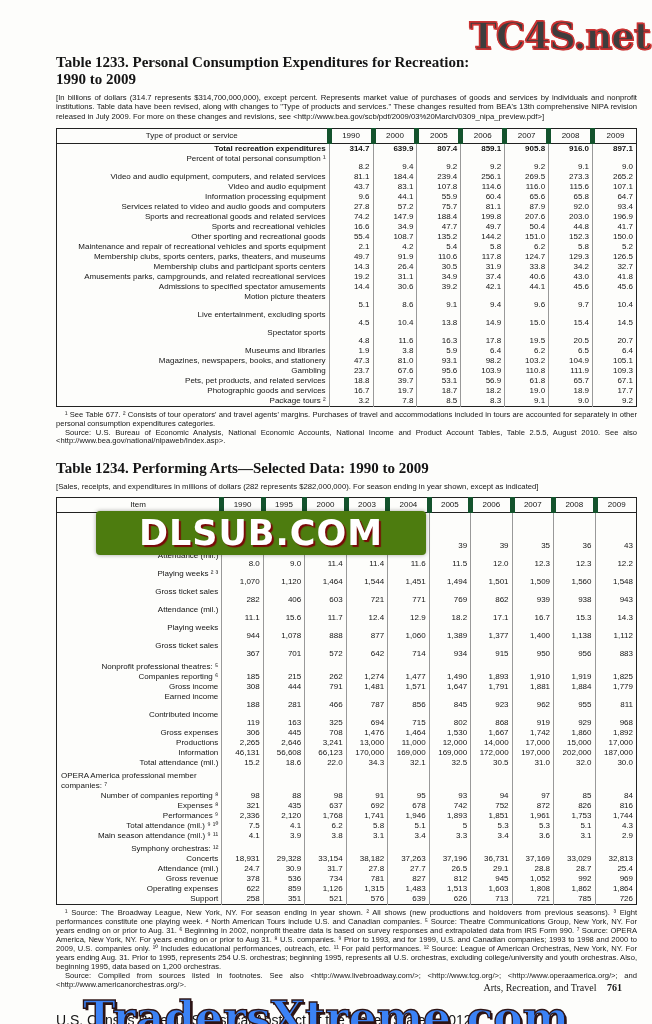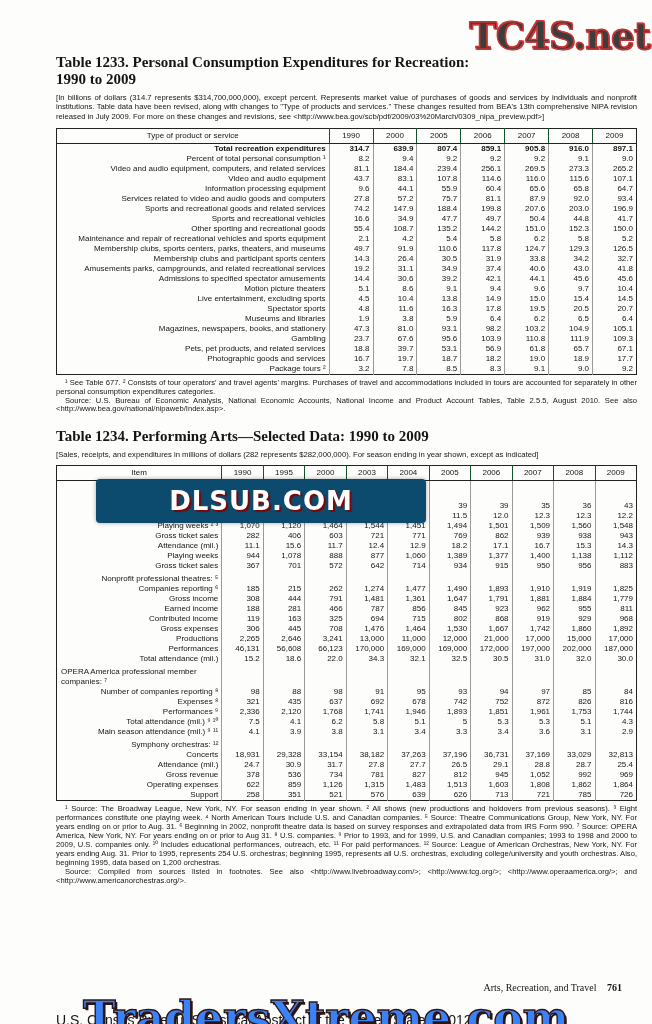--- a/index.html
+++ b/index.html
@@ -18,39 +18,39 @@
 
   
   .tbl-note { font-size:7.7px; line-height:1.26; margin-bottom:6px; text-align:justify; }
 
   
   table.data {
     width:100%; border-collapse:collapse; table-layout:fixed;
     border:1px solid #222; font-size:8px; line-height:1.25;
   }
   .data th {
-    border-bottom:1px solid #222; border-left:1px solid #14532d;
+    border-bottom:1px solid #222; border-left:5px solid #14532d;
     font-weight:normal; text-align:center; padding:2px 0; font-size:8px;
   }
   .data th:first-child { border-left:none; }
   .t1233 th:first-child { width:47%; }
   .t1234 th:first-child { width:28.5%; }
   .data td {
     border-left:1px solid #999; vertical-align:bottom; padding:0 3px 0 0;
   }
   .data td:first-child { border-left:none; }
   .data td.num { text-align:right; white-space:nowrap; }
   tr.bold { font-weight:bold; }
   tr.gap td { padding-top:3px; }
 
   .label-cell { padding-left:2px !important; }
   .leader { display:flex; align-items:flex-end;flex-direction:column; }
   .indent-0 .leader { padding-left:2px; }
   .indent-1 .leader { padding-left:10px; }
-  .indent-2 .leader { padding-left:18px; }
+  .indent-2 .leader { padding-left:18px;gap:8px; }
   .lbl { flex:0 1 auto; }
   .dots { flex:1 1 0; min-width:0; overflow:hidden; white-space:nowrap; color:#333; }
   .dots::before {
     content:". . . . . . . . . . . . . . . . . . . . . . . . . . . . . . . . . . . . . . . . . . . . . . . . . . . . . . . . . . . . . . . . . . . . . . . . . . . . . . . . . . . . . . . . . . . . . . . .";
     letter-spacing:0.5px;
   }
 
   
   .fn-block { margin:4px 0 2px 0; }
   .fn-p { font-size:7.6px; line-height:1.18; text-indent:9px; text-align:justify; }
@@ -67,23 +67,23 @@
   .wm-top {
     position:absolute; top:-6px; right:2px; z-index:9;
     font-family:"DejaVu Serif", serif; font-weight:bold; font-size:37px;
     color:#3d3d3d; letter-spacing:-1px;
     -webkit-text-stroke:1.3px #c33;
     text-shadow:1px 1px 0 #c33, -1px -1px 0 #c33;
   }
   .t1234-wrap { position:relative; }
   .wm-mid {
     position:absolute; top:14px; left:40px; width:330px; height:44px; z-index:9;
-    background:#0c4a6e; border-radius:4px;
+    background:#4d7c0f; border-radius:4px;
     display:flex; align-items:center; justify-content:center;
-    font-family:"DejaVu Sans", sans-serif; font-weight:bold; font-size:26px;
+    font-family:"DejaVu Sans", sans-serif; font-weight:bold; font-size:35px;
     color:#fff; letter-spacing:1px;
     text-shadow:2px 2px 1px #7a0808;
     box-shadow:0 0 4px rgba(0,0,0,0.35);
   }
   .wm-bottom {
     position:absolute; left:50%; top:972px; transform:translateX(-50%); z-index:10;
     font-family:"DejaVu Serif", serif; font-weight:bold; font-size:44px; white-space:nowrap;
     color:#3b82f6;
     -webkit-text-stroke:1.4px #2e1515;
     text-shadow:2px 2px 0 #2e1515;
@@ -693,21 +693,21 @@
             <td class="label-cell indent-1">
               <div class="leader">
                 <span class="lbl">Gross income</span>
                 <span class="dots"></span>
               </div>
             </td>
             <td class="num">308</td>
             <td class="num">444</td>
             <td class="num">791</td>
             <td class="num">1,481</td>
-            <td class="num">1,361</td>
+            <td class="num">1,571</td>
             <td class="num">1,647</td>
             <td class="num">1,791</td>
             <td class="num">1,881</td>
             <td class="num">1,884</td>
             <td class="num">1,779</td>
           </tr>
           <tr>
             <td class="label-cell indent-2">
               <div class="leader">
                 <span class="lbl">Earned income</span>
@@ -767,29 +767,29 @@
                 <span class="lbl">Productions</span>
                 <span class="dots"></span>
               </div>
             </td>
             <td class="num">2,265</td>
             <td class="num">2,646</td>
             <td class="num">3,241</td>
             <td class="num">13,000</td>
             <td class="num">11,000</td>
             <td class="num">12,000</td>
-            <td class="num">21,000</td>
+            <td class="num">14,000</td>
             <td class="num">17,000</td>
             <td class="num">15,000</td>
             <td class="num">17,000</td>
           </tr>
           <tr>
             <td class="label-cell indent-1">
               <div class="leader">
-                <span class="lbl">Performances</span>
+                <span class="lbl">Information</span>
                 <span class="dots"></span>
               </div>
             </td>
             <td class="num">46,131</td>
             <td class="num">56,608</td>
             <td class="num">66,123</td>
             <td class="num">170,000</td>
             <td class="num">169,000</td>
             <td class="num">169,000</td>
             <td class="num">172,000</td>

